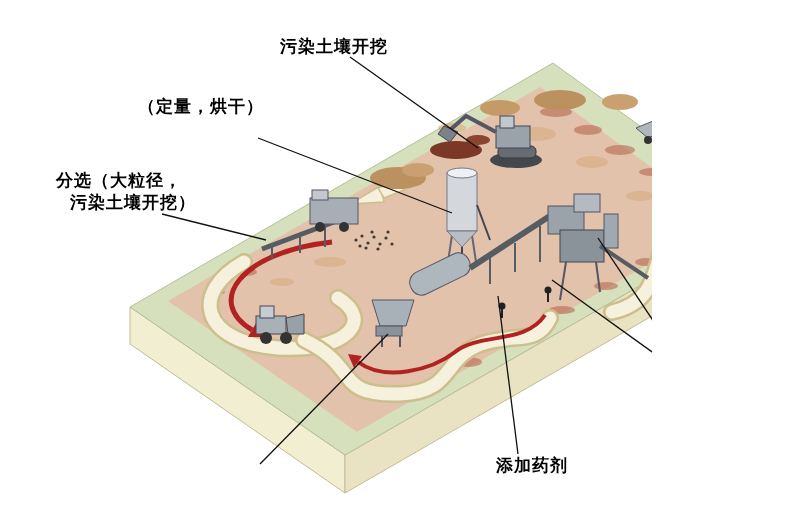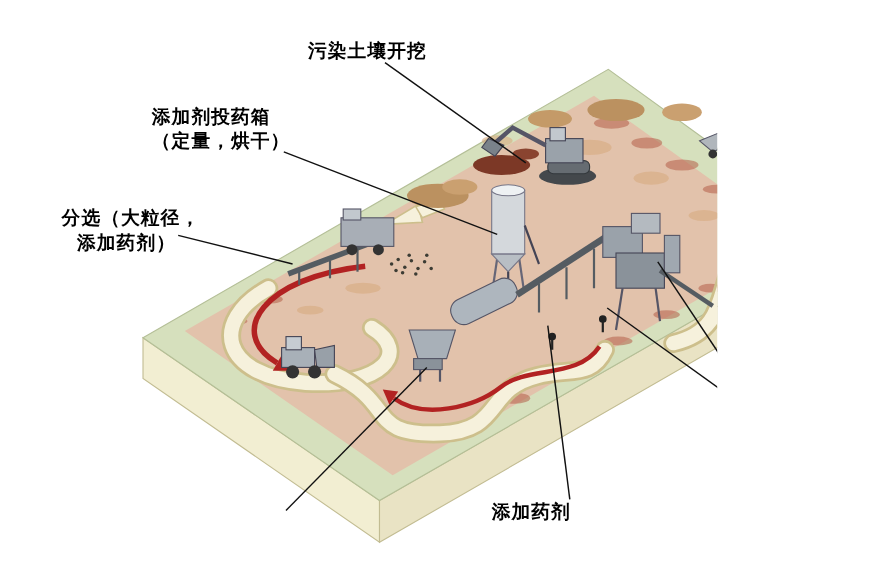--- a/index.html
+++ b/index.html
@@ -11,21 +11,21 @@
   .lbl{
     position:absolute;
     font-weight:bold;
     font-size:17px;
     line-height:22px;
     color:#000;
     white-space:nowrap;
     letter-spacing:1px;
   }
   .lbl .l2{display:block;}
-  .lbl.center{}
+  .lbl.center{text-align:center;}
   .lbl .indent{padding-left:14px;}
 </style>
 </head>
 <body>
 
 <div class="stage">
 
   <svg width="800" height="529" viewBox="0 0 800 529">
 
     <g>
@@ -201,27 +201,26 @@
       <line x1="260" y1="464" x2="388" y2="334"></line>
       <line x1="518" y1="454" x2="498" y2="296"></line>
     </g>
   </svg>
 
   <div class="lbl" style="left:280px;top:36px">
     <span>污染土壤开挖</span>
   </div>
 
   <div class="lbl" style="left:138px;top:96px">
-    <span class="l2">添加剂投药箱</span>
     <span class="l2">（定量，烘干）</span>
   </div>
 
-  <div class="lbl" style="left:56px;top:188px">
+  <div class="lbl" style="left:56px;top:170px">
     <span class="l2">分选（大粒径，</span>
-    <span class="l2 indent">添加药剂）</span>
+    <span class="l2 indent">污染土壤开挖）</span>
   </div>
 
 
 
   <div class="lbl center" style="left:447px;top:455px;width:170px">
     <span class="l2">添加药剂</span>
   </div>
 
 </div>
 

